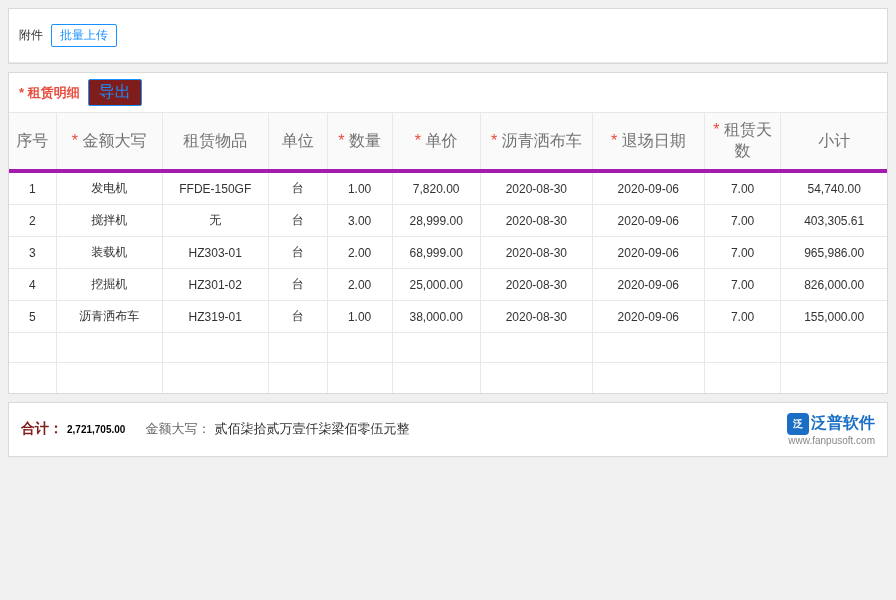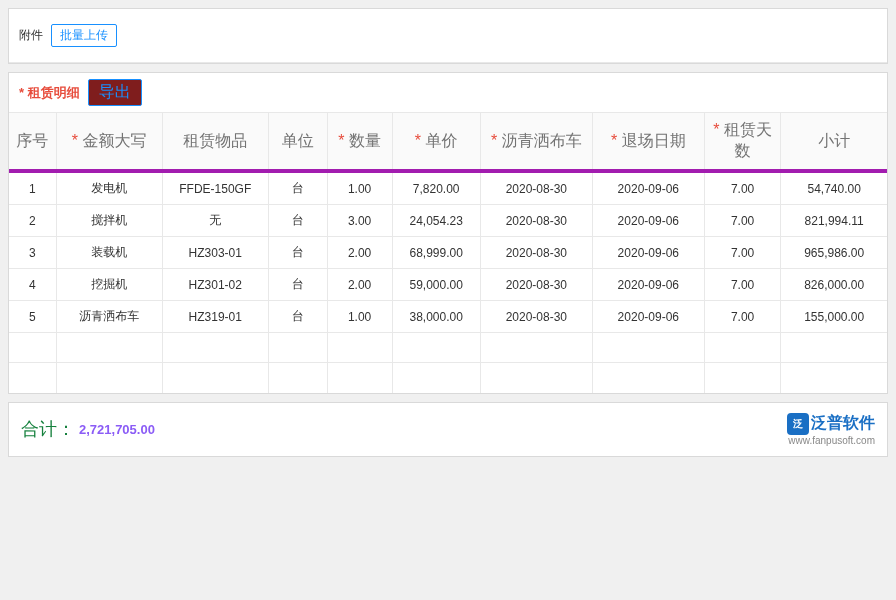--- a/index.html
+++ b/index.html
@@ -132,22 +132,22 @@
       display: flex;
       align-items: center;
       gap: 20px;
     }
     .footer-total {
       display: flex;
       align-items: center;
       gap: 4px;
       white-space: nowrap;
     }
-    .footer-total-label { color: #15803d; font-size: 18px; }
-    .footer-total-value { color: #8b5cf6; font-size: 13px; font-weight: bold; }
+    .footer-total-label { color: #7f1d1d; font-size: 14px; font-weight: bold; }
+    .footer-total-value { color: #000000; font-size: 10px; font-weight: bold; }
     .footer-amount {
       display: flex;
       align-items: center;
       gap: 4px;
       flex: 1;
     }
     .footer-amount-label { color: #666; font-size: 13px; white-space: nowrap; }
     .footer-amount-value { color: #333; font-size: 13px; }
     .logo-area {
       display: flex;
@@ -237,45 +237,45 @@
             <td>2020-09-06</td>
             <td>7.00</td>
             <td>54,740.00</td>
           </tr>
           <tr>
             <td>2</td>
             <td>搅拌机</td>
             <td>无</td>
             <td>台</td>
             <td>3.00</td>
-            <td>24,054.23</td>
-            <td>2020-08-30</td>
-            <td>2020-09-06</td>
-            <td>7.00</td>
-            <td>821,994.11</td>
+            <td>28,999.00</td>
+            <td>2020-08-30</td>
+            <td>2020-09-06</td>
+            <td>7.00</td>
+            <td>403,305.61</td>
           </tr>
           <tr>
             <td>3</td>
             <td>装载机</td>
             <td>HZ303-01</td>
             <td>台</td>
             <td>2.00</td>
             <td>68,999.00</td>
             <td>2020-08-30</td>
             <td>2020-09-06</td>
             <td>7.00</td>
             <td>965,986.00</td>
           </tr>
           <tr>
             <td>4</td>
             <td>挖掘机</td>
             <td>HZ301-02</td>
             <td>台</td>
             <td>2.00</td>
-            <td>59,000.00</td>
+            <td>25,000.00</td>
             <td>2020-08-30</td>
             <td>2020-09-06</td>
             <td>7.00</td>
             <td>826,000.00</td>
           </tr>
           <tr>
             <td>5</td>
             <td>沥青洒布车</td>
             <td>HZ319-01</td>
             <td>台</td>
@@ -311,20 +311,24 @@
             <td style="height: 30px;"></td>
           </tr>
         </tbody>
     </table>
   </div>
 
   <div class="footer-section">
     <div class="footer-total">
       <span class="footer-total-label">合计：</span>
       <span class="footer-total-value">2,721,705.00</span>
+    </div>
+    <div class="footer-amount">
+      <span class="footer-amount-label">金额大写：</span>
+      <span class="footer-amount-value">贰佰柒拾贰万壹仟柒梁佰零伍元整</span>
     </div>
     <div class="logo-area">
       <div class="logo-text">
         <span class="logo-icon">泛</span>
         <span>泛普软件</span>
       </div>
       <div class="logo-sub">www.fanpusoft.com</div>
     </div>
   </div>
 

